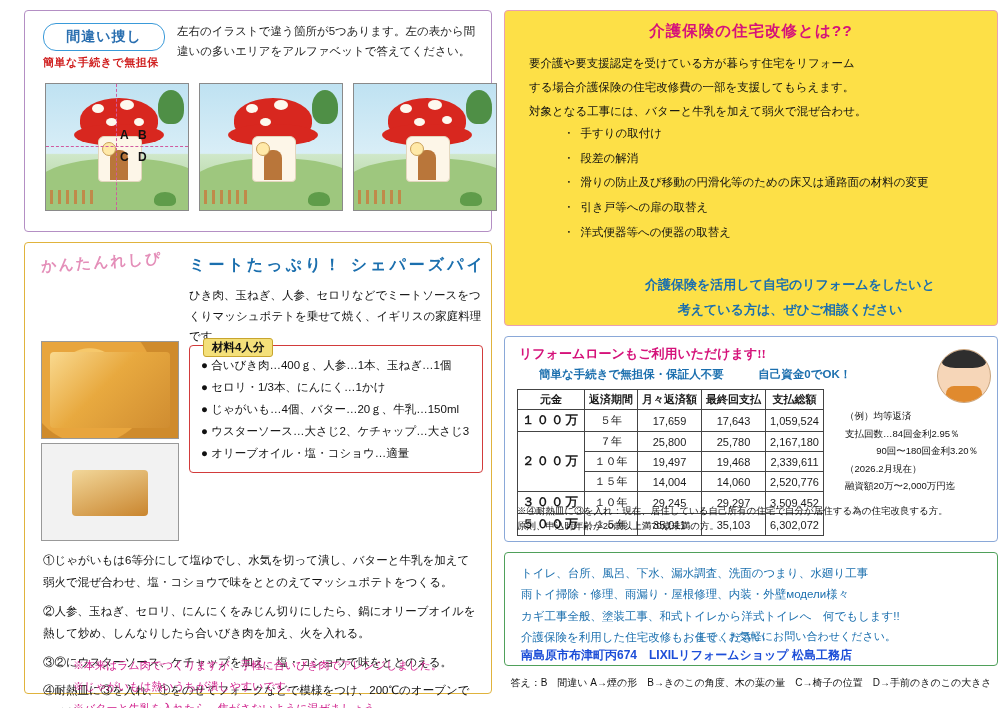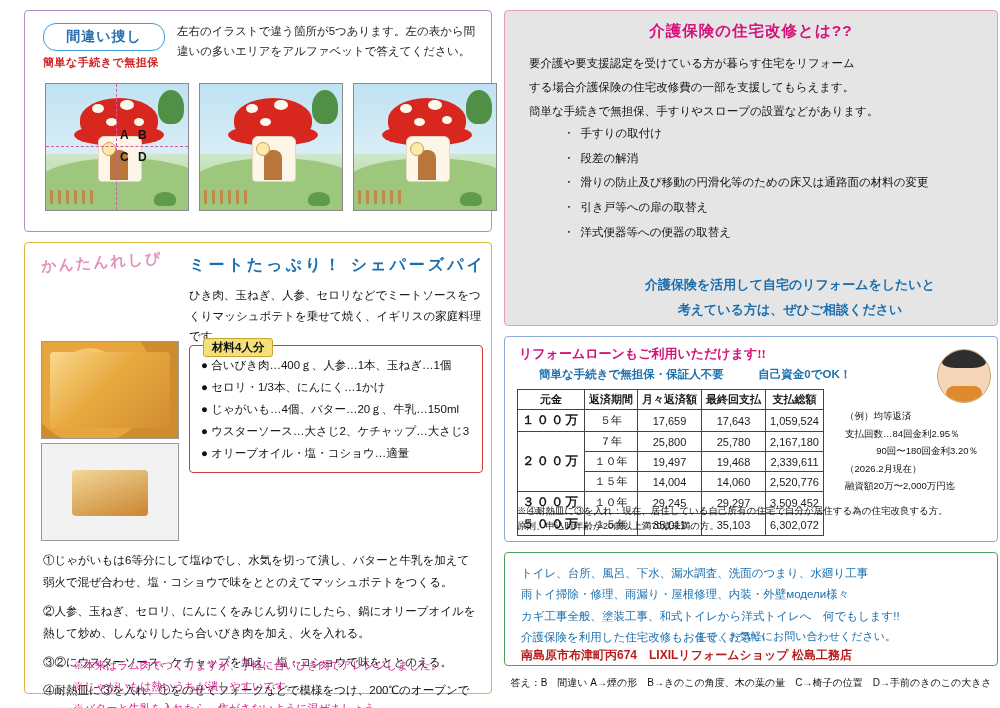--- a/index.html
+++ b/index.html
@@ -106,21 +106,21 @@
     font-size:11.5px;line-height:1.95;color:#111;
   }
   #notes{
     position:absolute;left:48px;top:412px;width:410px;
     font-size:11px;line-height:1.95;color:#d0208c;
   }
 
   
   #kaigo-panel{
     left:494px;top:10px;width:494px;height:316px;
-    border:1.5px solid #e8a0b4;border-radius:4px;background:#e5e5e5;
+    border:1.5px solid #e8a0b4;border-radius:4px;background:#fde047;
   }
   #kaigo-title{
     position:absolute;left:0;right:0;top:10px;text-align:center;
     font-size:15.5px;font-weight:bold;color:#d5127a;letter-spacing:1px;
   }
   #kaigo-body{
     position:absolute;left:24px;top:40px;width:370px;
     font-size:11.5px;line-height:2.1;color:#111;
   }
   #kaigo-list{
@@ -174,21 +174,21 @@
   }
   #contact-lines{
     position:absolute;left:16px;top:10px;width:462px;
     font-size:11.5px;line-height:1.85;color:#1b6fae;
   }
   #phone{
     position:absolute;left:16px;top:68px;font-size:20px;font-weight:bold;color:#d01c1c;letter-spacing:.5px;
   }
   #phone-tail{position:absolute;left:190px;top:76px;font-size:11px;color:#1b6fae;}
   #shop{
-    position:absolute;left:16px;top:94px;font-size:12px;font-weight:bold;color:#b91c1c;
+    position:absolute;left:16px;top:94px;font-size:12px;font-weight:bold;color:#1d4ed8;
   }
   #answer-line{
     position:absolute;left:494px;top:676px;width:494px;text-align:center;
     font-size:10px;color:#111;
   }
 </style>
 </head>
 <body>
 
 <div class="page">
@@ -280,21 +280,21 @@
       <div>※じゃがいもは熱いうちが潰しやすいです。</div>
       <div>※バターと牛乳を入れたら、焦がさないように混ぜましょう。</div>
     </div>
   </div>
 
   <div class="panel" id="kaigo-panel">
     <div id="kaigo-title">介護保険の住宅改修とは??</div>
     <div id="kaigo-body">
       <div>要介護や要支援認定を受けている方が暮らす住宅をリフォーム</div>
       <div>する場合介護保険の住宅改修費の一部を支援してもらえます。</div>
-      <div>簡単な手続きで無担保、手すりやスロープの設置などがあります。</div>
+      <div>対象となる工事には、バターと牛乳を加えて弱火で混ぜ合わせ。</div>
     </div>
     <ul id="kaigo-list">
       <li>手すりの取付け</li>
       <li>段差の解消</li>
       <li>滑りの防止及び移動の円滑化等のための床又は通路面の材料の変更</li>
       <li>引き戸等への扉の取替え</li>
       <li>洋式便器等への便器の取替え</li>
     </ul>
     <div id="kaigo-cta">
       <div>介護保険を活用して自宅のリフォームをしたいと</div>

